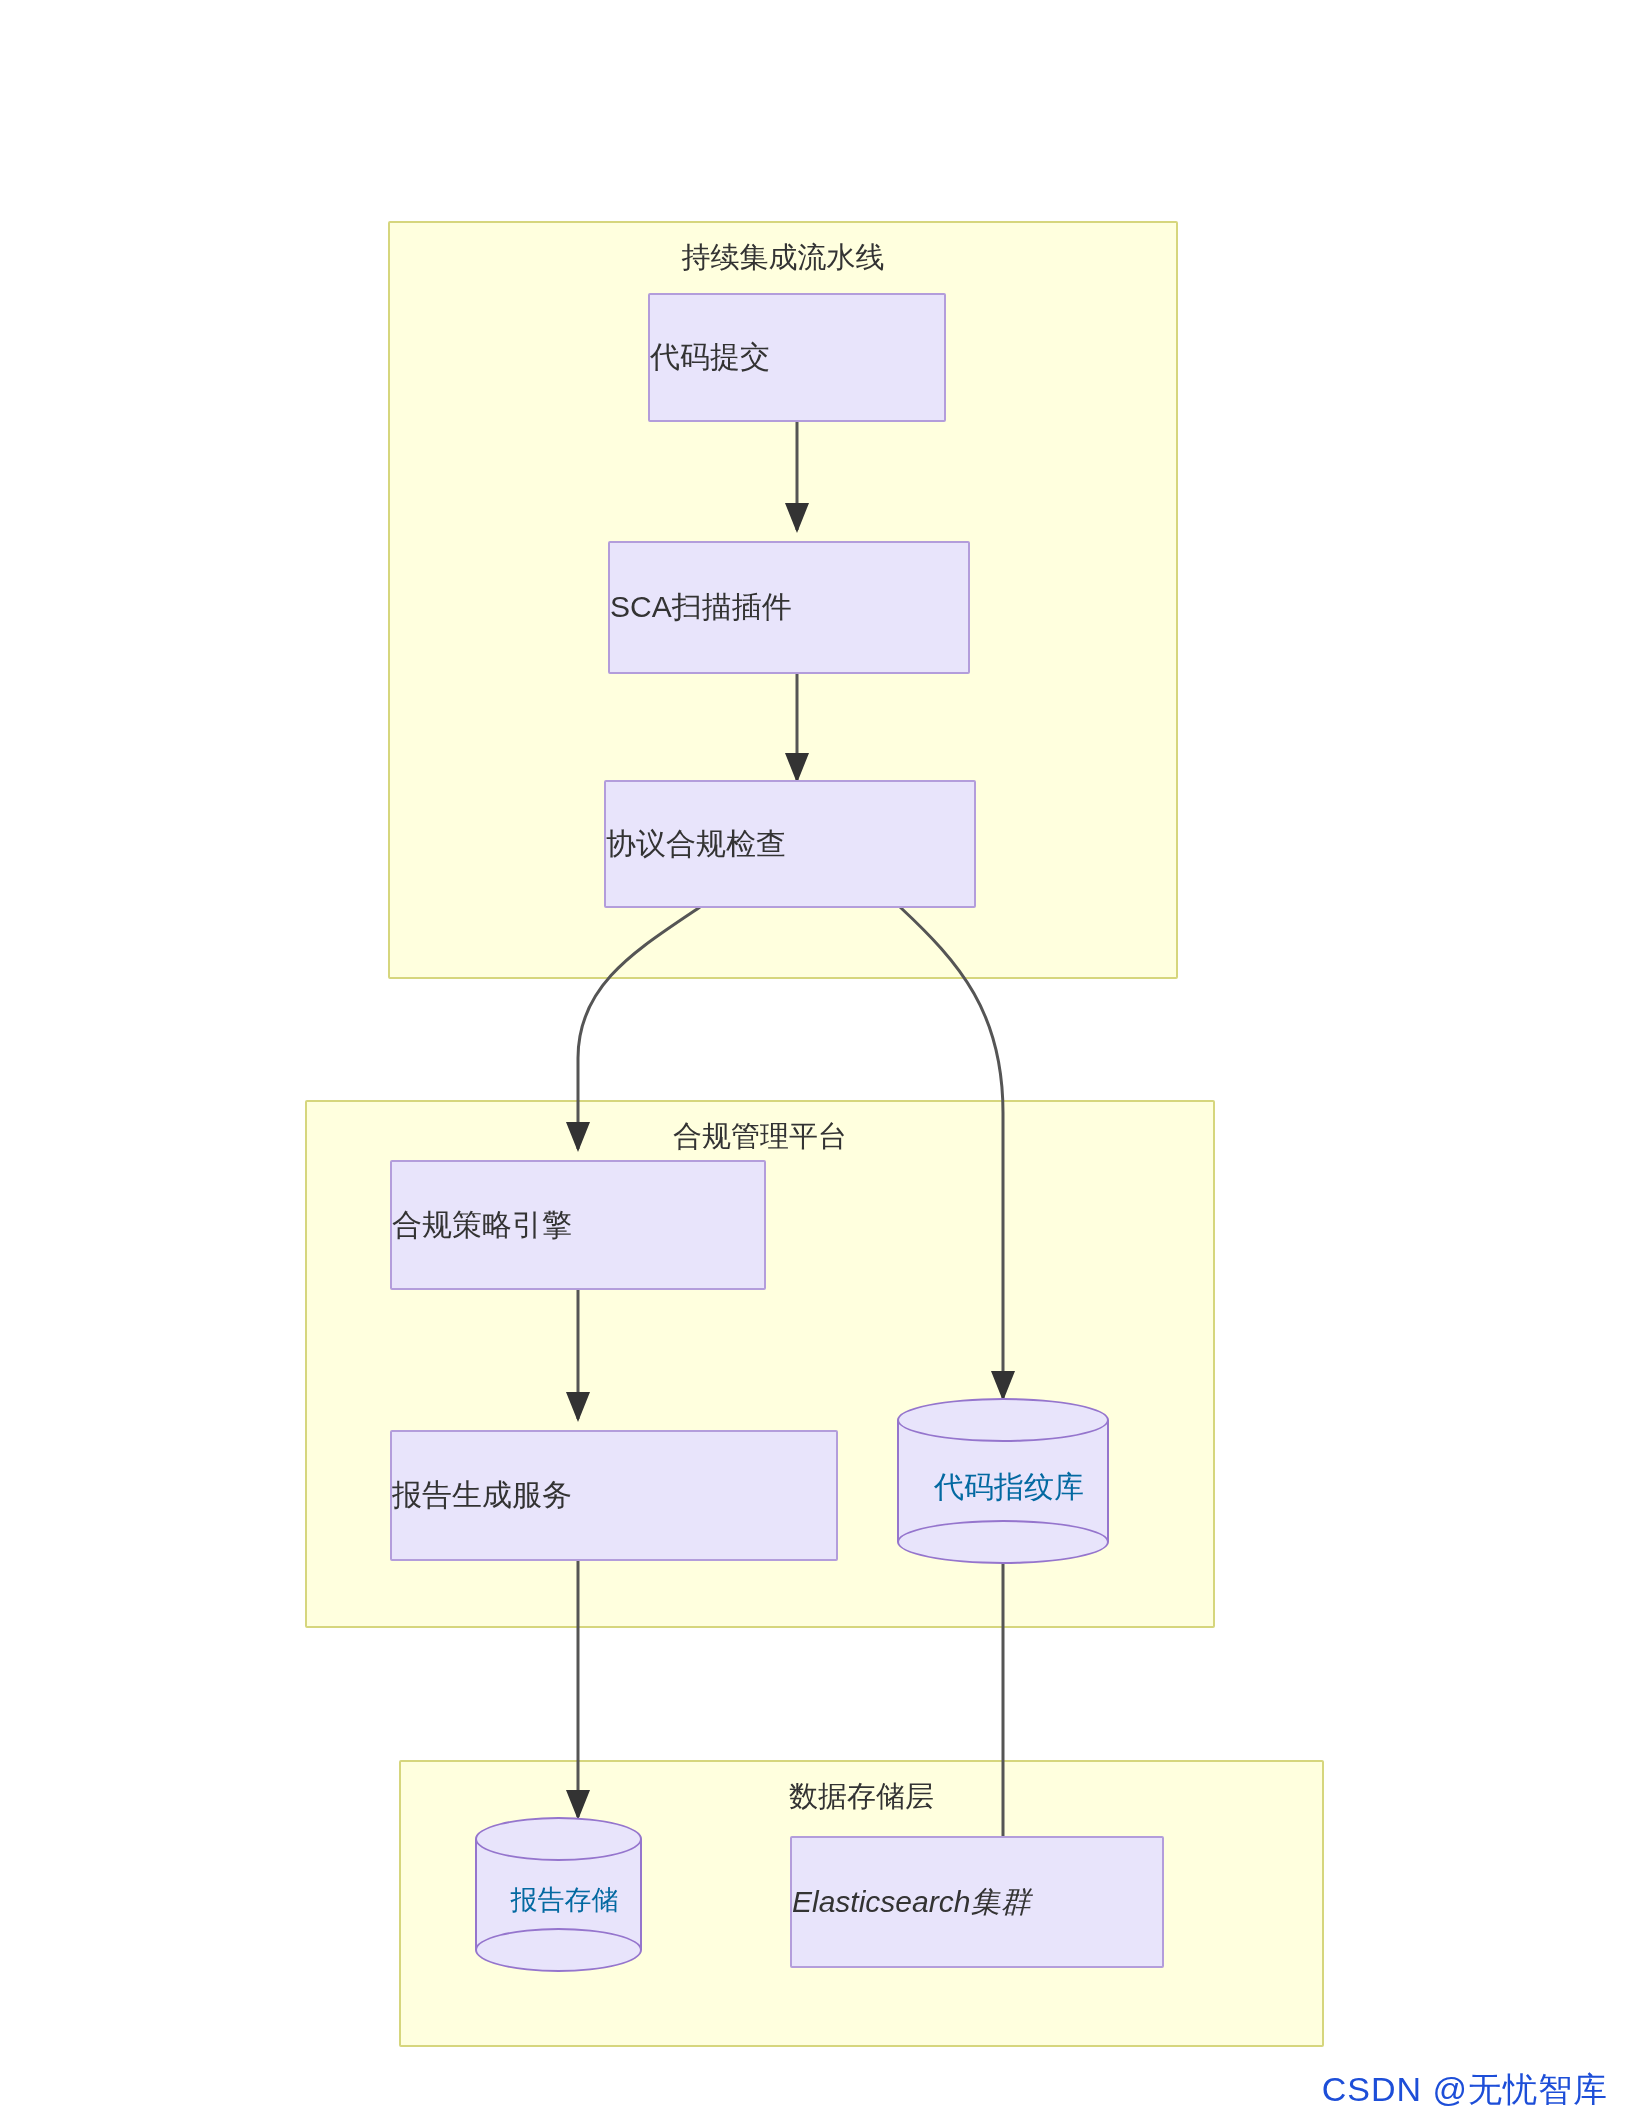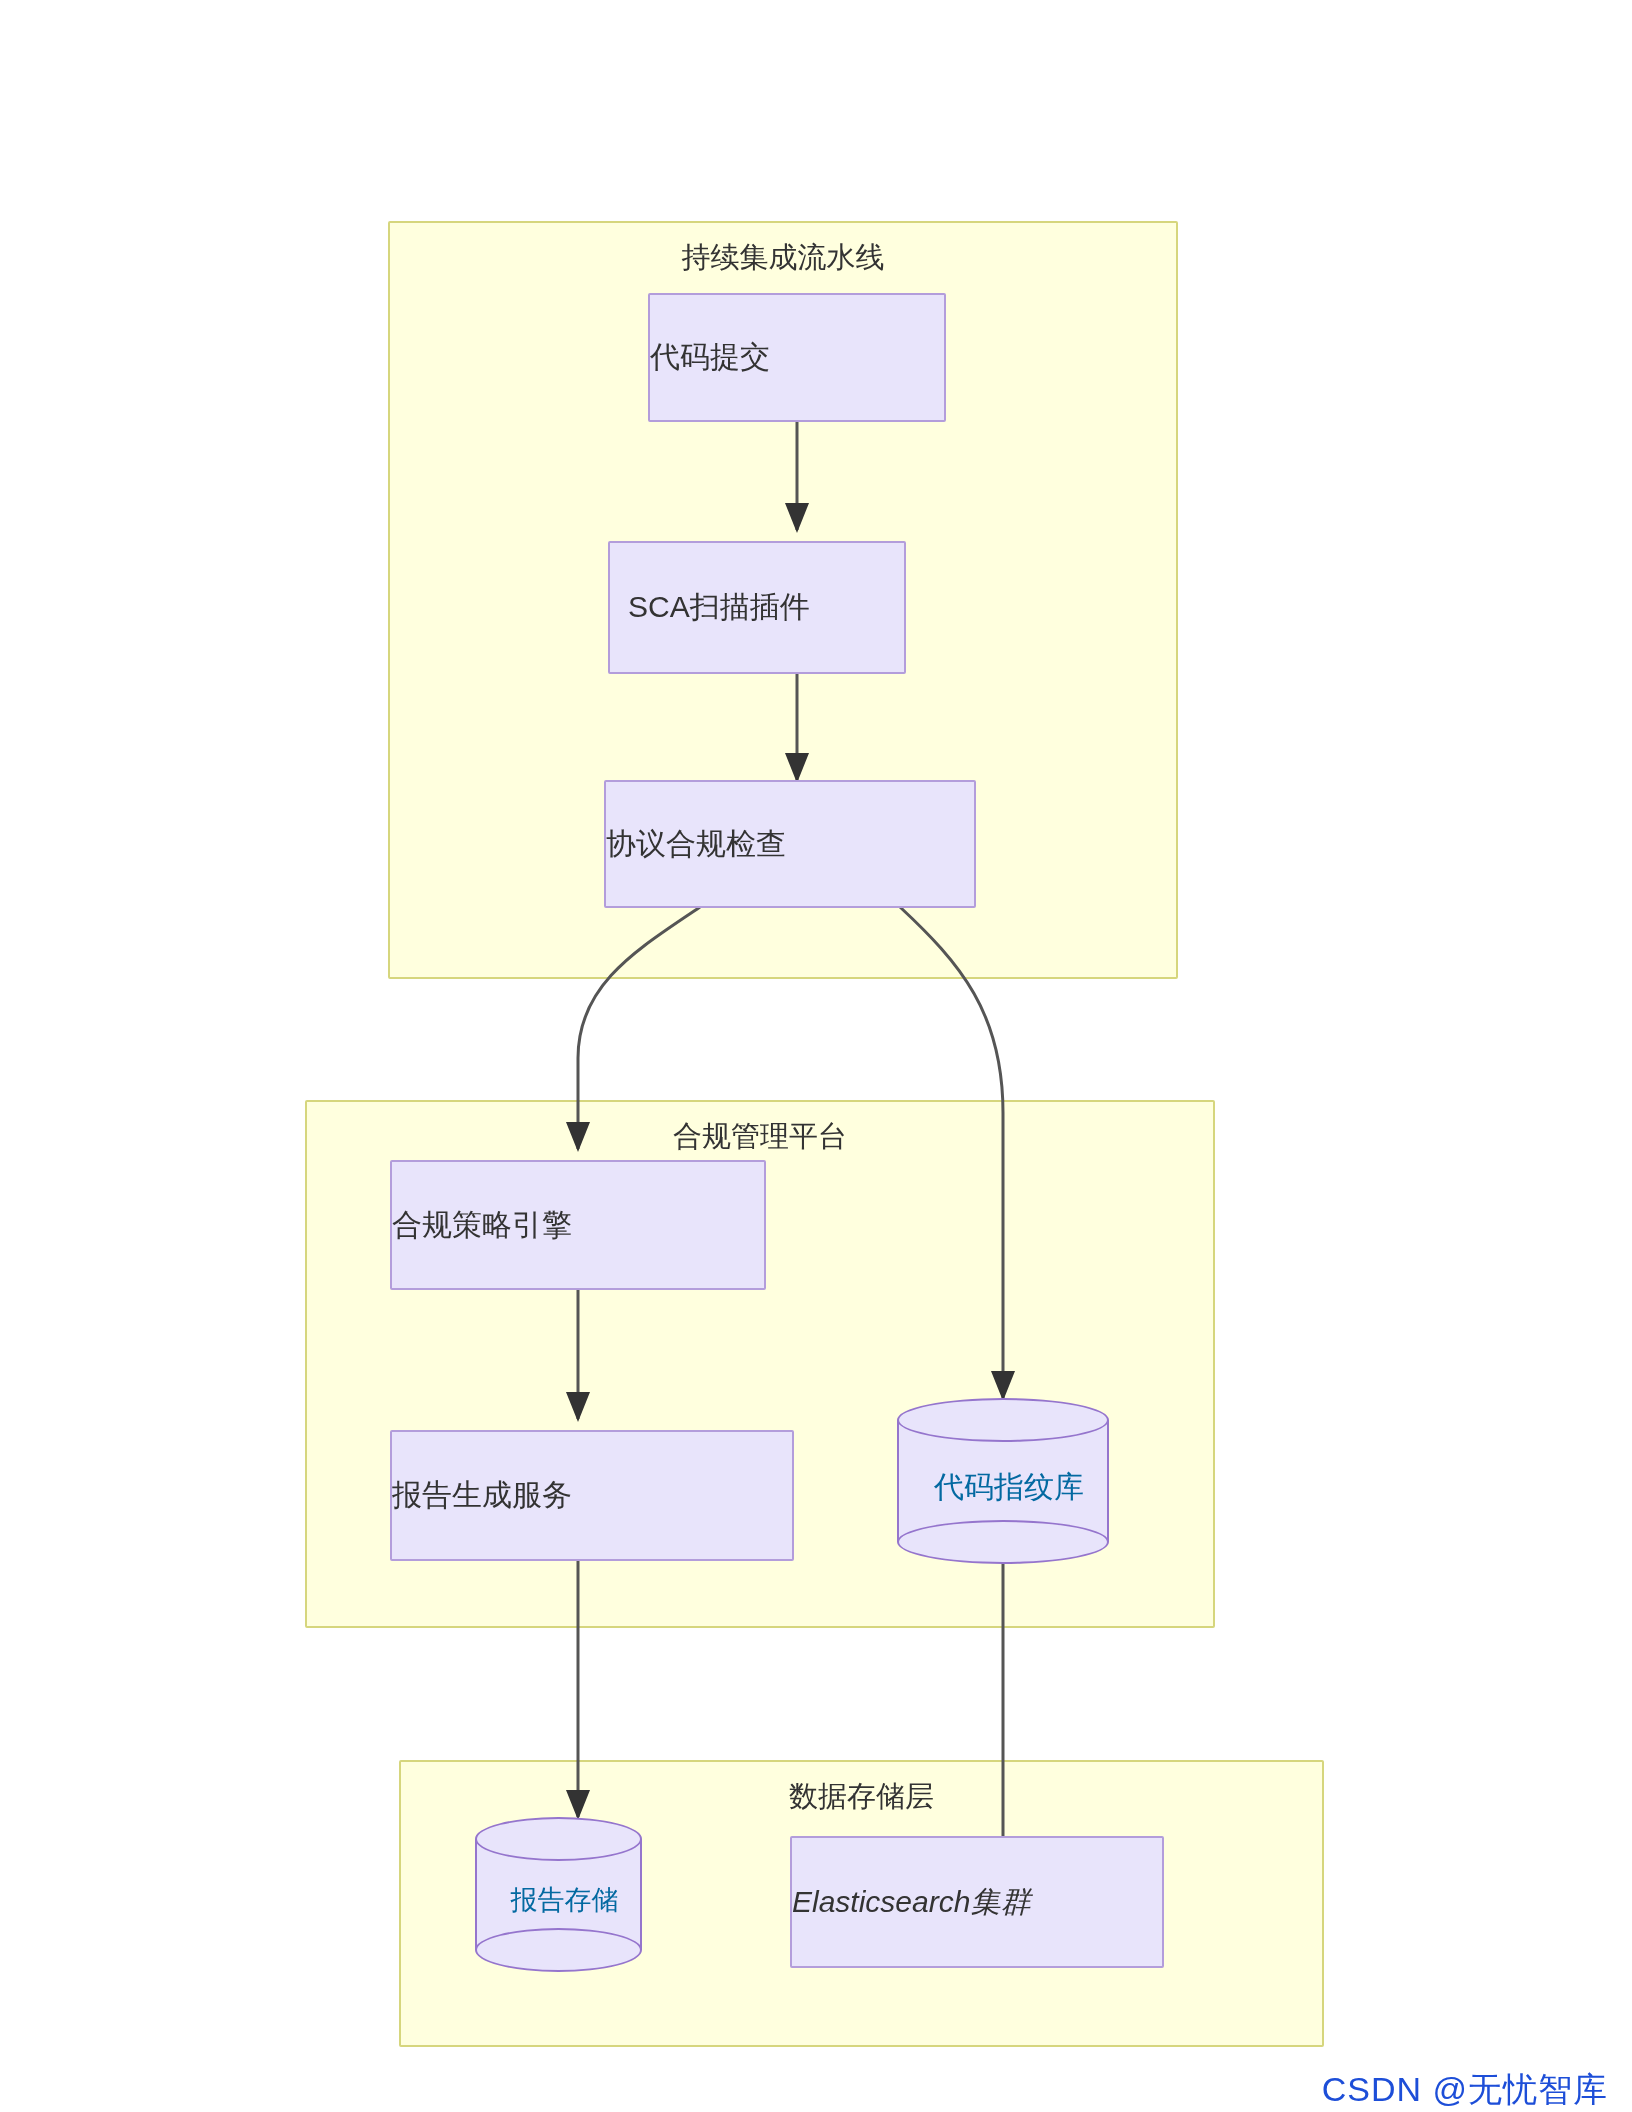--- a/index.html
+++ b/index.html
@@ -170,33 +170,33 @@
 
     <path d="M578,1538 L578,1794" stroke="#555555" stroke-width="3" fill="none" marker-end="url(#arrowhead)"></path>
 
     <path d="M1003,1540 L1003,1813" stroke="#555555" stroke-width="3" fill="none"></path>
   </svg>
 
   <div class="node-rect" style="left:648px; top:270px; width:298px; height:129px;">
     <span class="node-label">代码提交</span>
   </div>
 
-  <div class="node-rect" style="left:608px; top:518px; width:298px; height:133px;padding-left:18px;">
+  <div class="node-rect" style="left:608px; top:518px; width:362px; height:133px;">
     <span class="node-label">SCA扫描插件</span>
   </div>
 
   <div class="node-rect" style="left:604px; top:757px; width:372px; height:128px;">
     <span class="node-label">协议合规检查</span>
   </div>
 
   <div class="node-rect" style="left:390px; top:1137px; width:376px; height:130px;">
     <span class="node-label">合规策略引擎</span>
   </div>
 
-  <div class="node-rect" style="left:390px; top:1407px; width:404px; height:131px;">
+  <div class="node-rect" style="left:390px; top:1407px; width:448px; height:131px;">
     <span class="node-label">报告生成服务</span>
   </div>
 
   <div class="node-cyl" style="left:897px; top:1375px; width:212px; height:166px;">
     <div class="cyl-body"></div>
     <div class="cyl-bottom"></div>
     <div class="cyl-top"></div>
     <div class="cyl-label">代码指纹库</div>
   </div>
 

